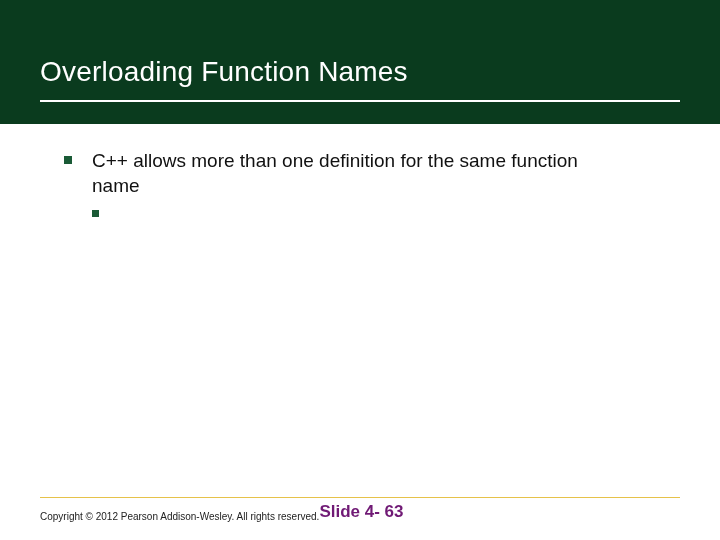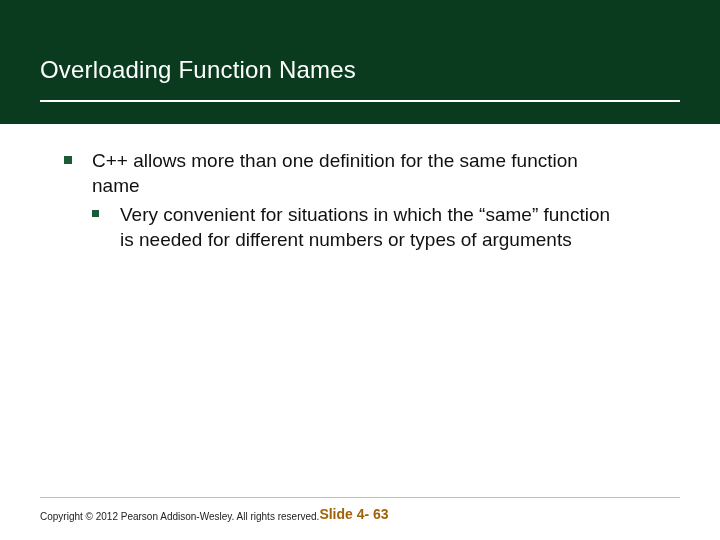--- a/index.html
+++ b/index.html
@@ -1,49 +1,48 @@
 <!DOCTYPE html>
 <html><head>
 <meta charset="utf-8">
 <style>
   * { margin: 0; padding: 0; box-sizing: border-box; }
   html, body { width: 720px; height: 540px; overflow: hidden; }
   body { background: #ffffff; font-family: Arial, Helvetica, sans-serif; position: relative; }
   .header-band { background: #0a3b1e; width: 100%; height: 124px; position: relative; }
-  .title { color: #ffffff; font-size: 24px; font-weight: normal; position: absolute; left: 40px; top: 56px; letter-spacing: 0.2px; }
+  .title { color: #ffffff; font-size: 28px; font-weight: normal; position: absolute; left: 40px; top: 56px; letter-spacing: 0.2px; }
   .title-rule { position: absolute; left: 40px; right: 40px; top: 100px; height: 2px; background: #ffffff; }
   .content { padding: 24px 92px 0 64px; color: #111111; font-size: 19px; line-height: 1.32; }
   ul.bullets { list-style: none; }
   ul.bullets > li { position: relative; padding-left: 28px; margin-bottom: 6px; }
   ul.bullets > li > .sq { position: absolute; left: 0; top: 8px; width: 8px; height: 8px; background: #1a5a36; }
   ul.sub { list-style: none; margin-top: 4px; }
   ul.sub > li { position: relative; padding-left: 28px; margin-bottom: 4px; }
   ul.sub > li > .sq { position: absolute; left: 0; top: 8px; width: 7px; height: 7px; background: #1a5a36; }
   .footer { position: absolute; left: 40px; right: 40px; bottom: 18px; display: flex; justify-content: flex-start; align-items: flex-end; }
   .footer-rule { position: absolute; left: 40px; right: 40px; bottom: 42px; height: 1px; background: #e6c24a; }
   .copyright { font-size: 10px; color: #222222; }
-  .slidenum { font-size: 14px; font-weight: bold; color: #a16207; }
+  .slidenum { font-size: 17px; font-weight: bold; color: #701a75; }
 </style>
 </head>
 <body>
 
 <div class="header-band">
   <div class="title">Overloading Function Names</div>
   <div class="title-rule"></div>
 </div>
 
 <div class="content">
   <ul class="bullets">
     <li>
       <span class="sq"></span>
       <span>C++ allows more than one definition for the same function name</span>
       <ul class="sub">
         <li>
           <span class="sq"></span>
-          <span>Very convenient for situations in which the “same” function is needed for different numbers or types of arguments</span>
         </li>
       </ul>
     </li>
   </ul>
 </div>
 
 <div class="footer-rule"></div>
 <div class="footer">
   <div class="copyright">Copyright © 2012 Pearson Addison-Wesley. All rights reserved.</div>
   <div class="slidenum">Slide 4- 63</div>

